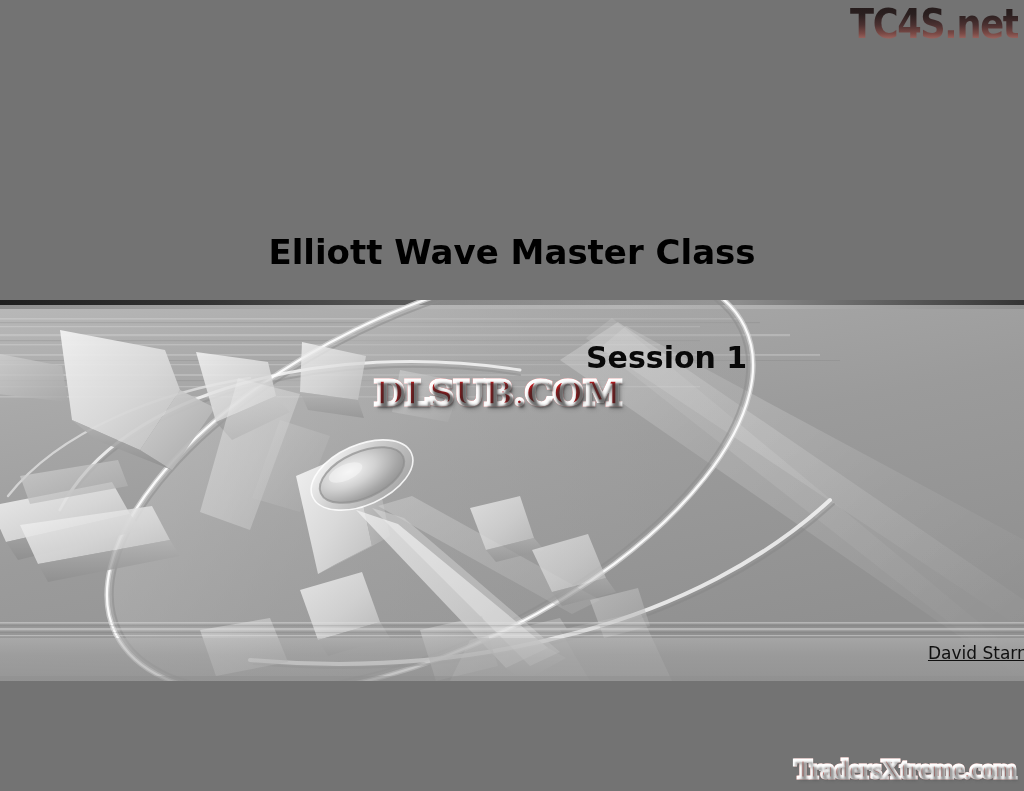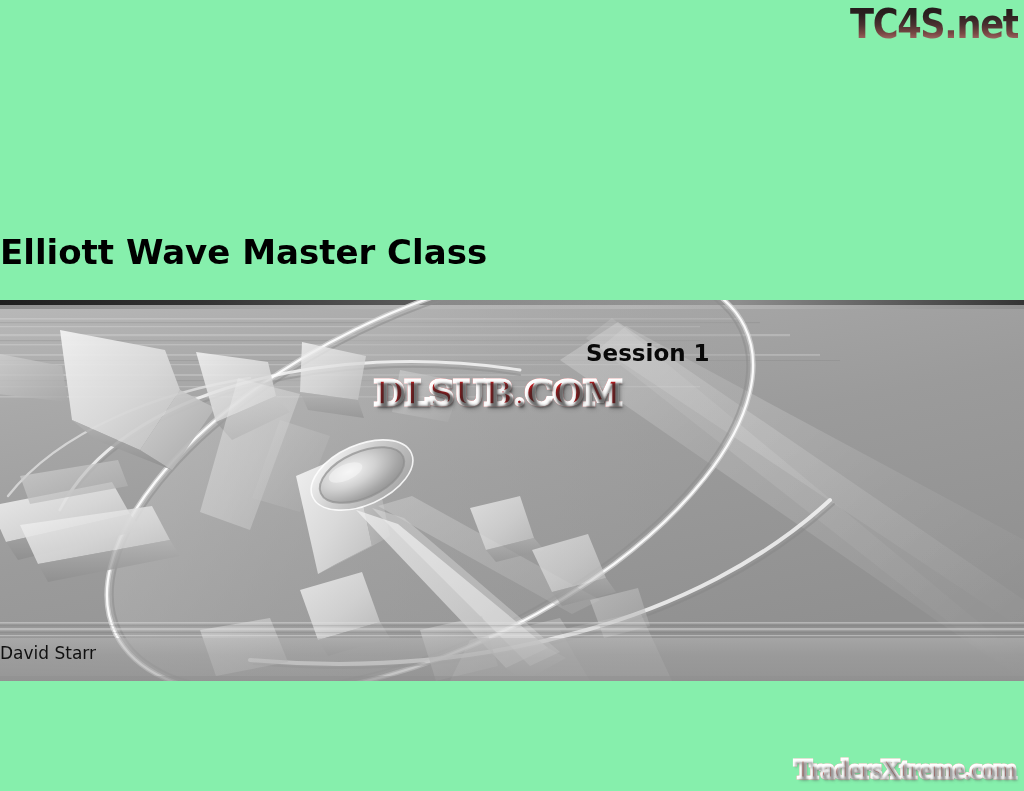--- a/index.html
+++ b/index.html
@@ -12,21 +12,21 @@
     height: 791px;
     position: relative;
     overflow: hidden;
     font-family: "DejaVu Sans", "Liberation Sans", sans-serif;
   }
 
   
   #slide {
     position: absolute;
     inset: 0;
-    background: #86efac;
+    background: #737373;
   }
 
   
   #tc4s-logo {
     position: absolute;
     top: 2px;
     right: 6px;
     font-family: "DejaVu Sans", "Liberation Sans", sans-serif;
     font-weight: bold;
     font-size: 40px;
@@ -44,21 +44,21 @@
     white-space: nowrap;
     user-select: none;
   }
 
   
   #slide-title {
     position: absolute;
     left: 0;
     right: 0;
     top: 232px;
-    text-align: left;
+    text-align: center;
     font-size: 34px;
     font-weight: bold;
     color: #000000;
     letter-spacing: 0px;
     white-space: nowrap;
   }
 
   
   #image-band {
     position: absolute;
@@ -75,39 +75,40 @@
     width: 100%;
     height: 100%;
     display: block;
   }
 
   
   #session-label {
     position: absolute;
     left: 586px;
     top: 340px;
-    font-size: 23px;
+    font-size: 30px;
     font-weight: bold;
     color: #090909;
     white-space: nowrap;
     z-index: 6;
   }
 
   
   #author-label {
     position: absolute;
     left: 0;
     right: 0;
     top: 643px;
-    text-align: left;
+    text-align: right;
     font-size: 17px;
     font-weight: normal;
     color: #101010;
     white-space: nowrap;
     z-index: 6;
+    text-decoration: underline;
   }
 
   
   #dlsub-watermark {
     position: absolute;
     left: 374px;
     top: 374px;
     z-index: 8;
     font-family: "DejaVu Serif", "Liberation Serif", serif;
     font-weight: bold;

